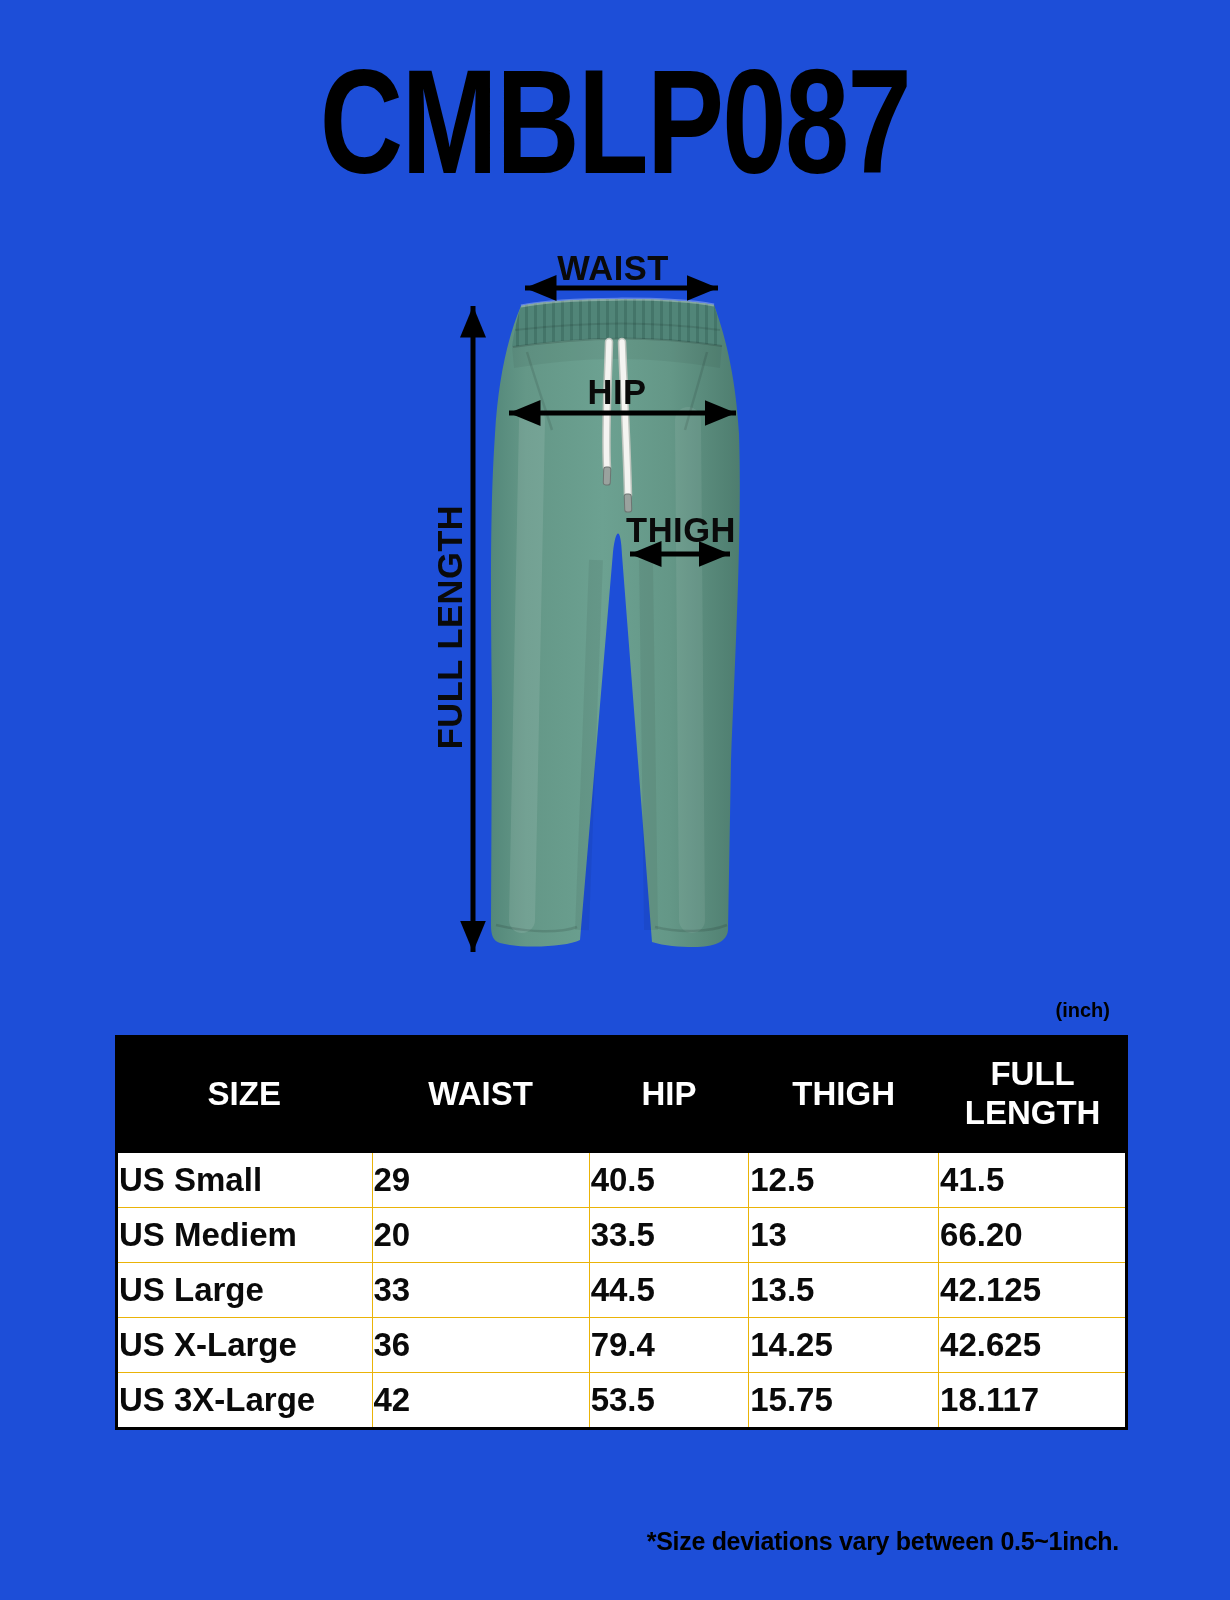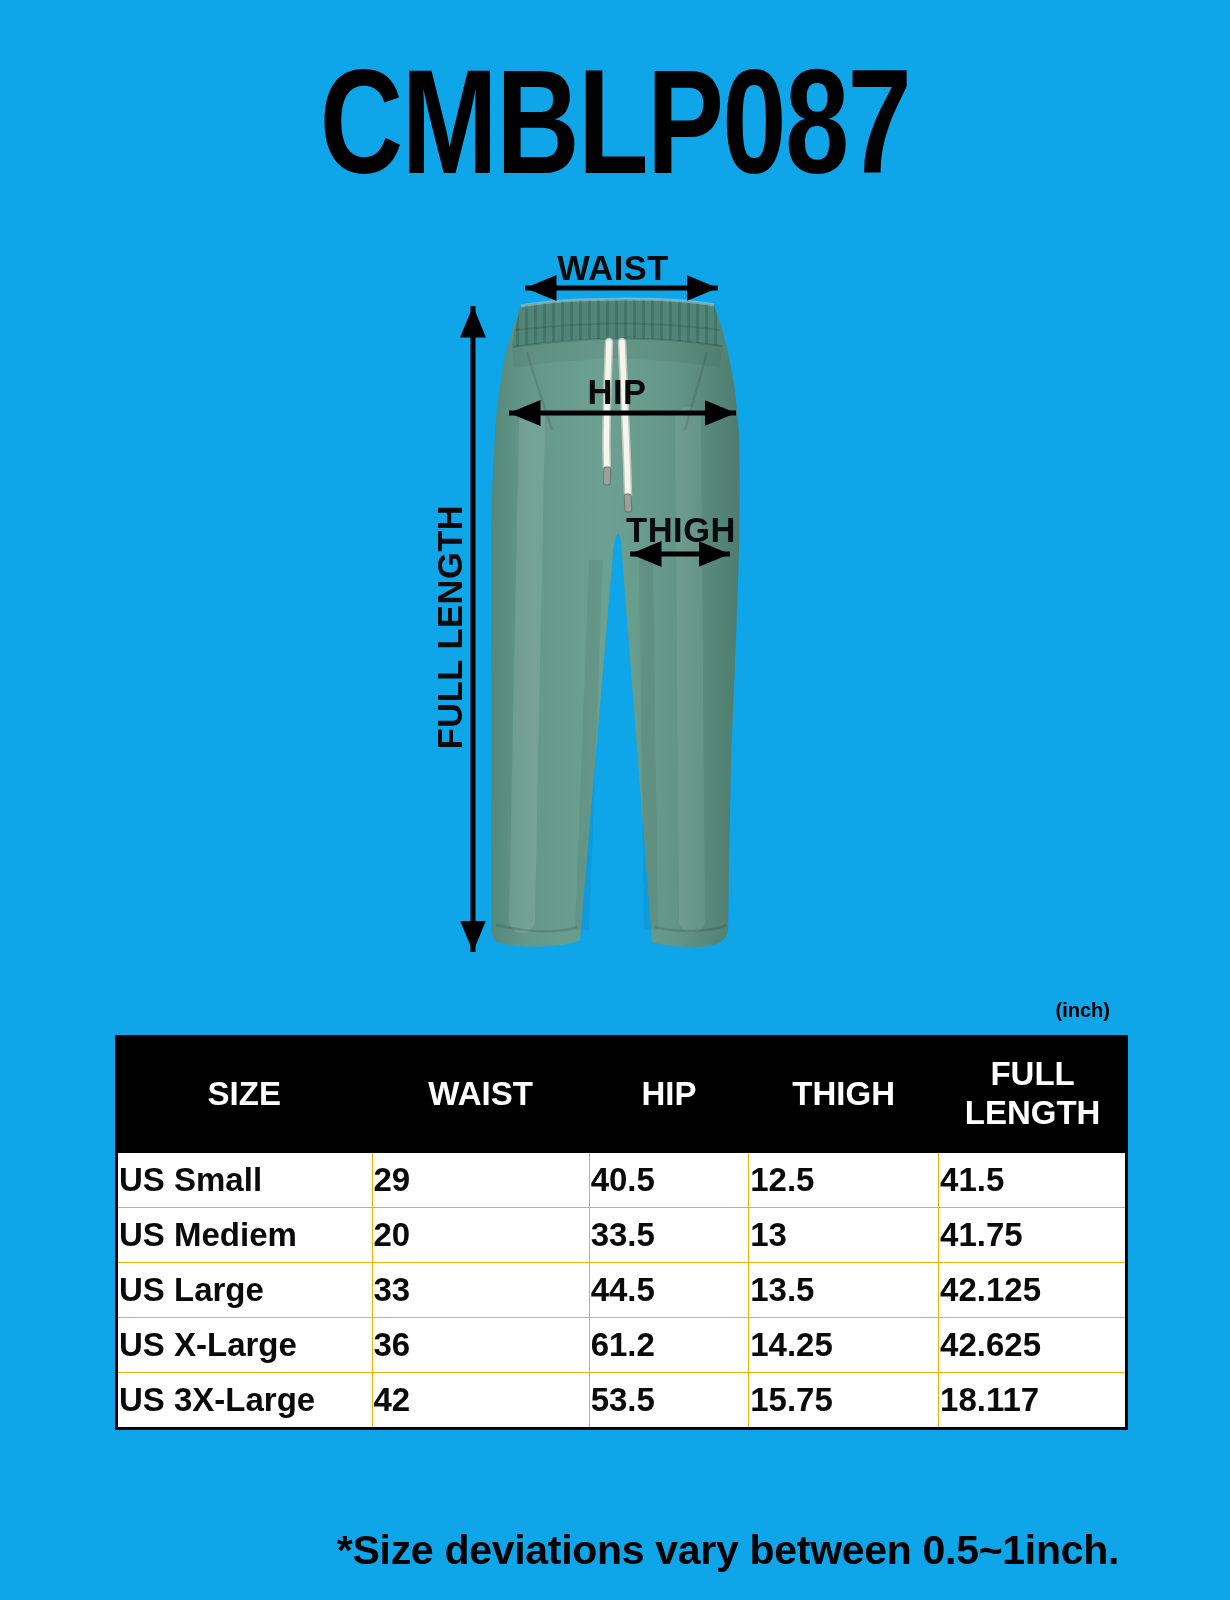--- a/index.html
+++ b/index.html
@@ -1,17 +1,17 @@
 <!DOCTYPE html>
 <html><head>
 <meta charset="utf-8">
 <style>
   html,body{margin:0;padding:0;background:#ffffff;}
   .canvas{
-    position:relative;width:1230px;height:1600px;background:#0ea5e9;
+    position:relative;width:1230px;height:1600px;background:#1d4ed8;
     font-family:"Liberation Sans",sans-serif;color:#000;overflow:hidden;
   }
   .title{
     position:absolute;top:48px;left:0;width:100%;text-align:center;
     font-size:148px;font-weight:700;line-height:1.0;letter-spacing:-2px;
     transform:scaleX(0.78);
   }
   svg.diagram{position:absolute;left:0;top:0;width:1230px;height:1600px;}
   svg.diagram text{
     font-family:"Liberation Sans",sans-serif;font-weight:700;font-size:34.5px;
@@ -29,21 +29,21 @@
   table.size th{
     background:#000;color:#fff;height:112px;font-size:33px;
     border:3px solid #000;line-height:1.18;padding:0 14px;vertical-align:middle;
   }
   table.size td{
     border:1px solid #eab308;height:52px;font-size:33px;color:#0a0a0a;
     vertical-align:middle;background:#fff;
   }
   .footnote{
     position:absolute;top:1527px;right:111px;
-    font-size:41px;font-weight:700;letter-spacing:-0.3px;
+    font-size:25px;font-weight:700;letter-spacing:-0.3px;
   }
 </style>
 </head>
 <body>
 
 <div class="canvas">
 
   <div class="title">CMBLP087</div>
 
   <svg class="diagram" viewBox="0 0 1230 1600" xmlns="http://www.w3.org/2000/svg">
@@ -153,33 +153,33 @@
         <td>29</td>
         <td>40.5</td>
         <td>12.5</td>
         <td>41.5</td>
       </tr>
       <tr>
         <td>US Mediem</td>
         <td>20</td>
         <td>33.5</td>
         <td>13</td>
-        <td>41.75</td>
+        <td>66.20</td>
       </tr>
       <tr>
         <td>US Large</td>
         <td>33</td>
         <td>44.5</td>
         <td>13.5</td>
         <td>42.125</td>
       </tr>
       <tr>
         <td>US X-Large</td>
         <td>36</td>
-        <td>61.2</td>
+        <td>79.4</td>
         <td>14.25</td>
         <td>42.625</td>
       </tr>
       <tr>
         <td>US 3X-Large</td>
         <td>42</td>
         <td>53.5</td>
         <td>15.75</td>
         <td>18.117</td>
       </tr>

